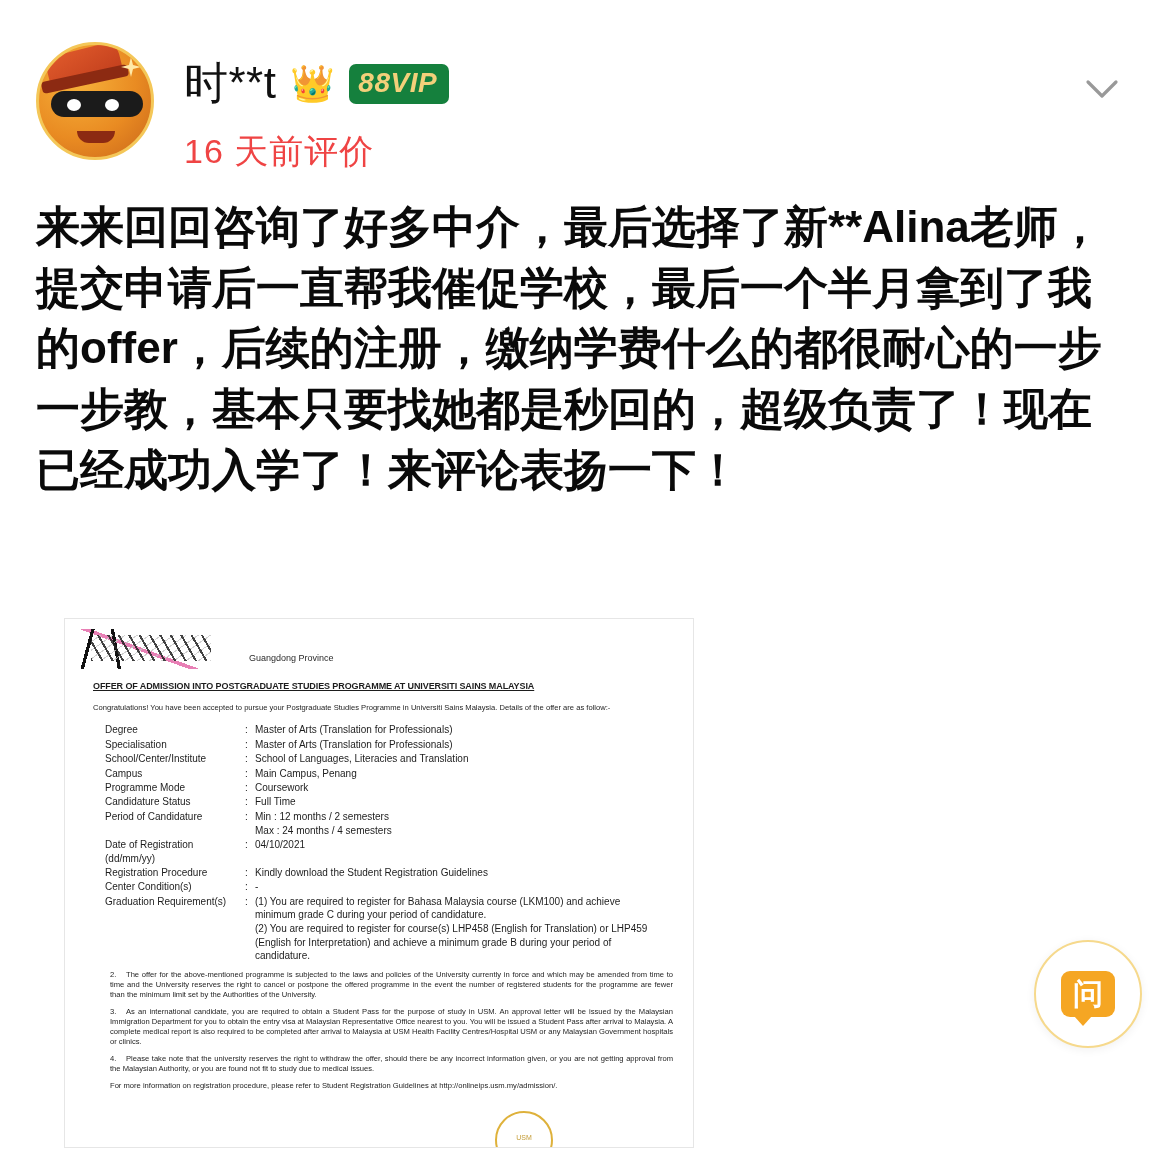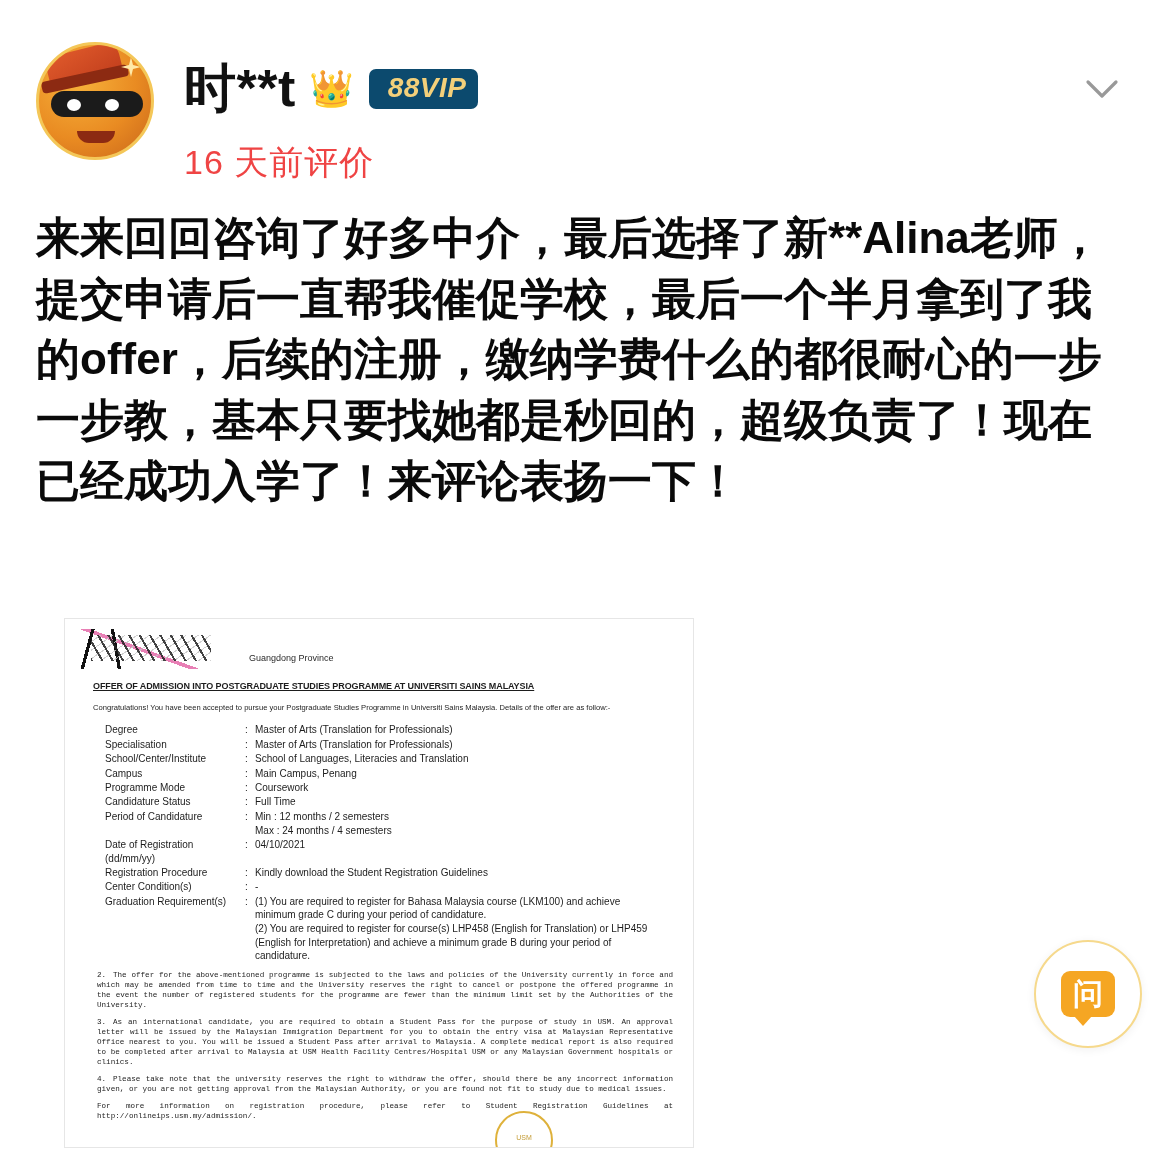--- a/index.html
+++ b/index.html
@@ -103,37 +103,37 @@
   .header-text {
     margin-left: 30px;
     padding-top: 12px;
   }
   .name-row {
     display: flex;
     align-items: center;
     gap: 14px;
   }
   .username {
-    font-size: 52px;
-    font-weight: bold;
+    font-size: 44px;
+    font-weight: normal;
     color: #111111;
     letter-spacing: 0.5px;
   }
   .crown-icon {
     font-size: 36px;
     line-height: 1;
     color: #e8a33d;
   }
   .vip-badge {
-    background: #0c4a6e;
+    background: #15803d;
     color: #f3d07a;
     font-size: 28px;
     font-weight: bold;
     font-style: italic;
-    padding: 3px 12px 5px 19px;
+    padding: 3px 12px 5px 9px;
     border-radius: 7px;
     letter-spacing: 0.5px;
   }
   .time-text {
     margin-top: 16px;
     font-size: 34px;
     color: #ef4444;
     letter-spacing: 1px;
   }
   .chevron {
@@ -233,24 +233,23 @@
     width: 92%;
   }
   .doc-table td {
     vertical-align: top;
     padding: 0.6px 0;
     font-size: 10px;
   }
   .doc-table td.k { width: 140px; }
   .doc-table td.c { width: 10px; }
   .doc-para {
-    margin: 7px 0 0 16px;
+    margin: 7px 0 0 29px;
     text-align: justify;
     padding-right: 4px;
-    font-family: Liberation Mono, monospace;
   }
   .doc-para .num { display: inline-block; width: 16px; }
   .doc-seal {
     position: absolute;
     left: 430px;
     bottom: -22px;
     width: 54px;
     height: 54px;
     border-radius: 50%;
     border: 2px solid #d9a419;

